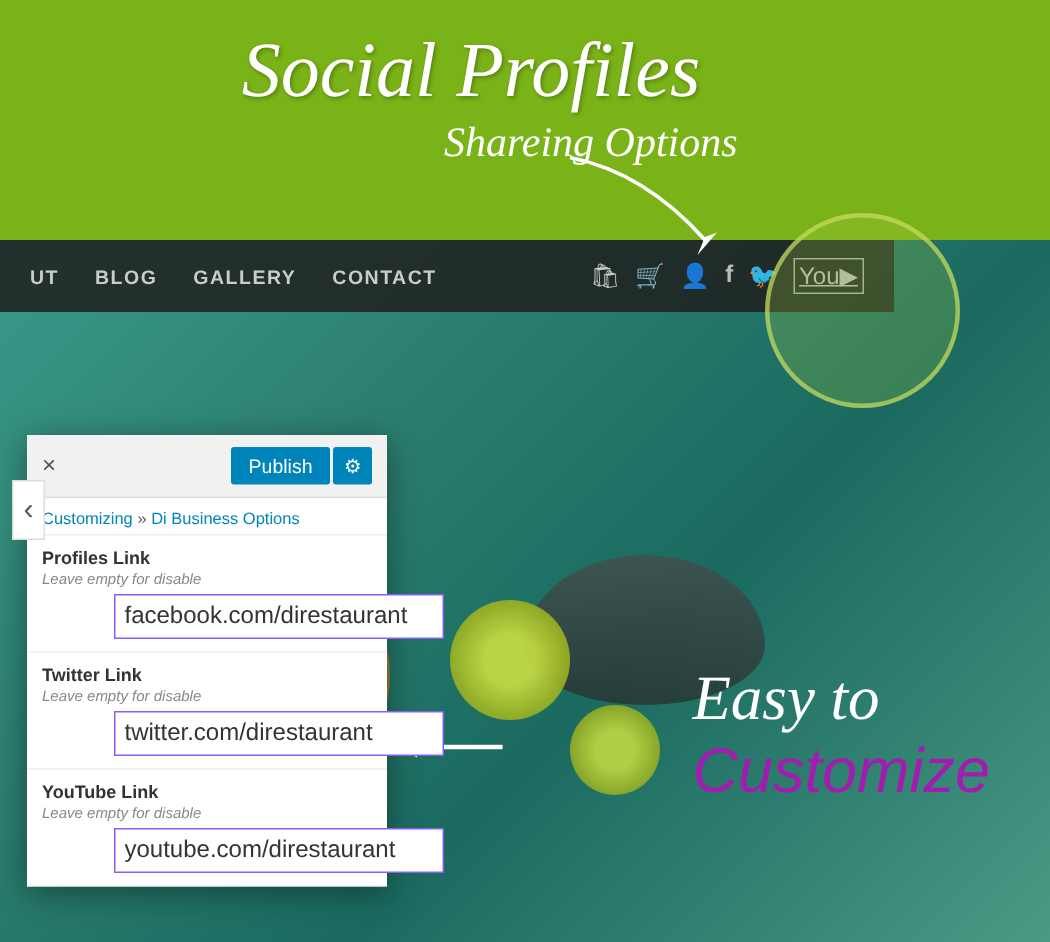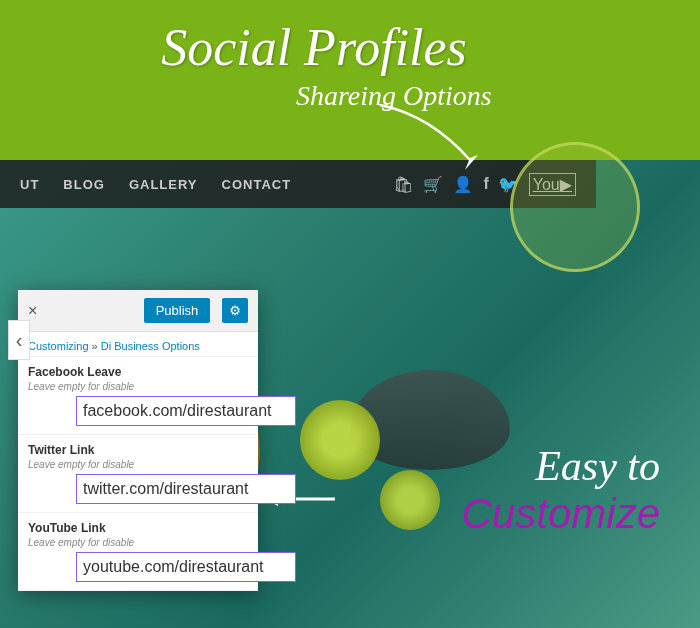--- a/index.html
+++ b/index.html
@@ -167,21 +167,21 @@
       border: 3px solid rgba(200, 220, 100, 0.7);
       background: rgba(160, 200, 60, 0.25);
       z-index: 6;
     }
 
     
     .easy-text {
       position: absolute;
       bottom: 90px;
       right: 40px;
-      text-align: right;
+      text-align: left;
       z-index: 10;
     }
 
     .easy-text .line1 {
       font-size: 42px;
       font-style: italic;
       color: white;
       font-family: Georgia, serif;
     }
 
@@ -222,21 +222,21 @@
     }
 
     .panel-close {
       font-size: 16px;
       color: #555;
       cursor: pointer;
     }
 
     .panel-header-right {
       display: flex;
-      gap: 12px;
+      gap: 2px;
       align-items: center;
     }
 
     .publish-btn {
       background: #0085ba;
       color: white;
       border: none;
       padding: 5px 12px;
       font-size: 13px;
       cursor: pointer;
@@ -390,21 +390,21 @@
     </div>
   </div>
 
   <div class="panel-breadcrumb">
     <span class="crumb-link">Customizing</span><span> » </span><span class="crumb-link">Di Business Options</span>
   </div>
 
   <div class="panel-body">
 
     <div class="field-group">
-      <div class="field-label">Facebook Leave</div>
+      <div class="field-label">Profiles Link</div>
       <div class="field-hint">Leave empty for disable</div>
       <input class="field-input" type="text" value="facebook.com/direstaurant" style="">
     </div>
 
     <div class="field-group">
       <div class="field-label">Twitter Link</div>
       <div class="field-hint">Leave empty for disable</div>
       <input class="field-input" type="text" value="twitter.com/direstaurant" style="">
     </div>
 

